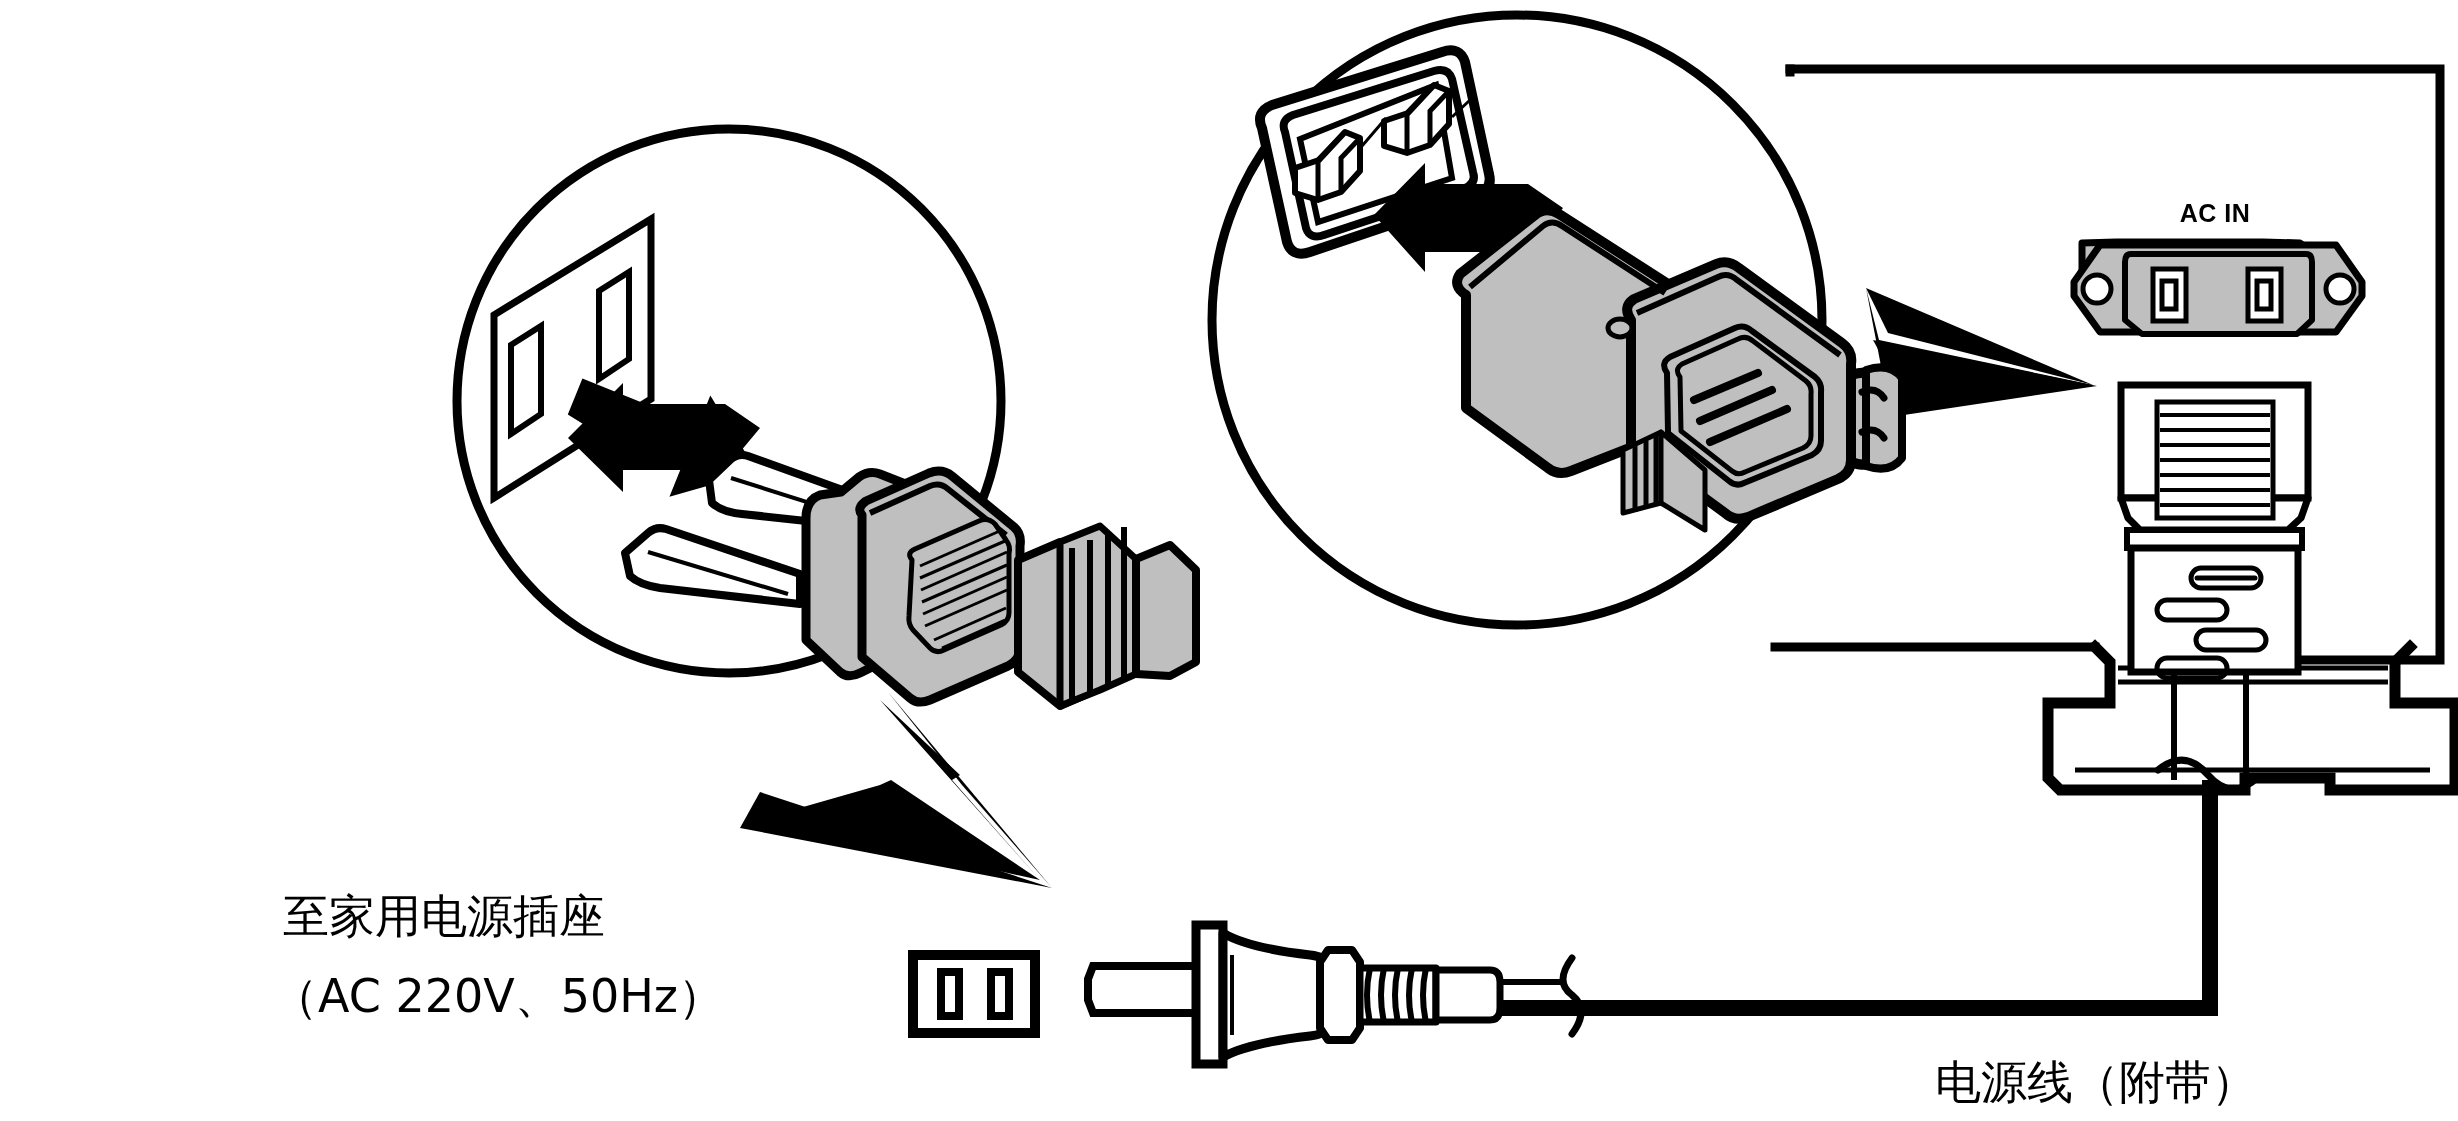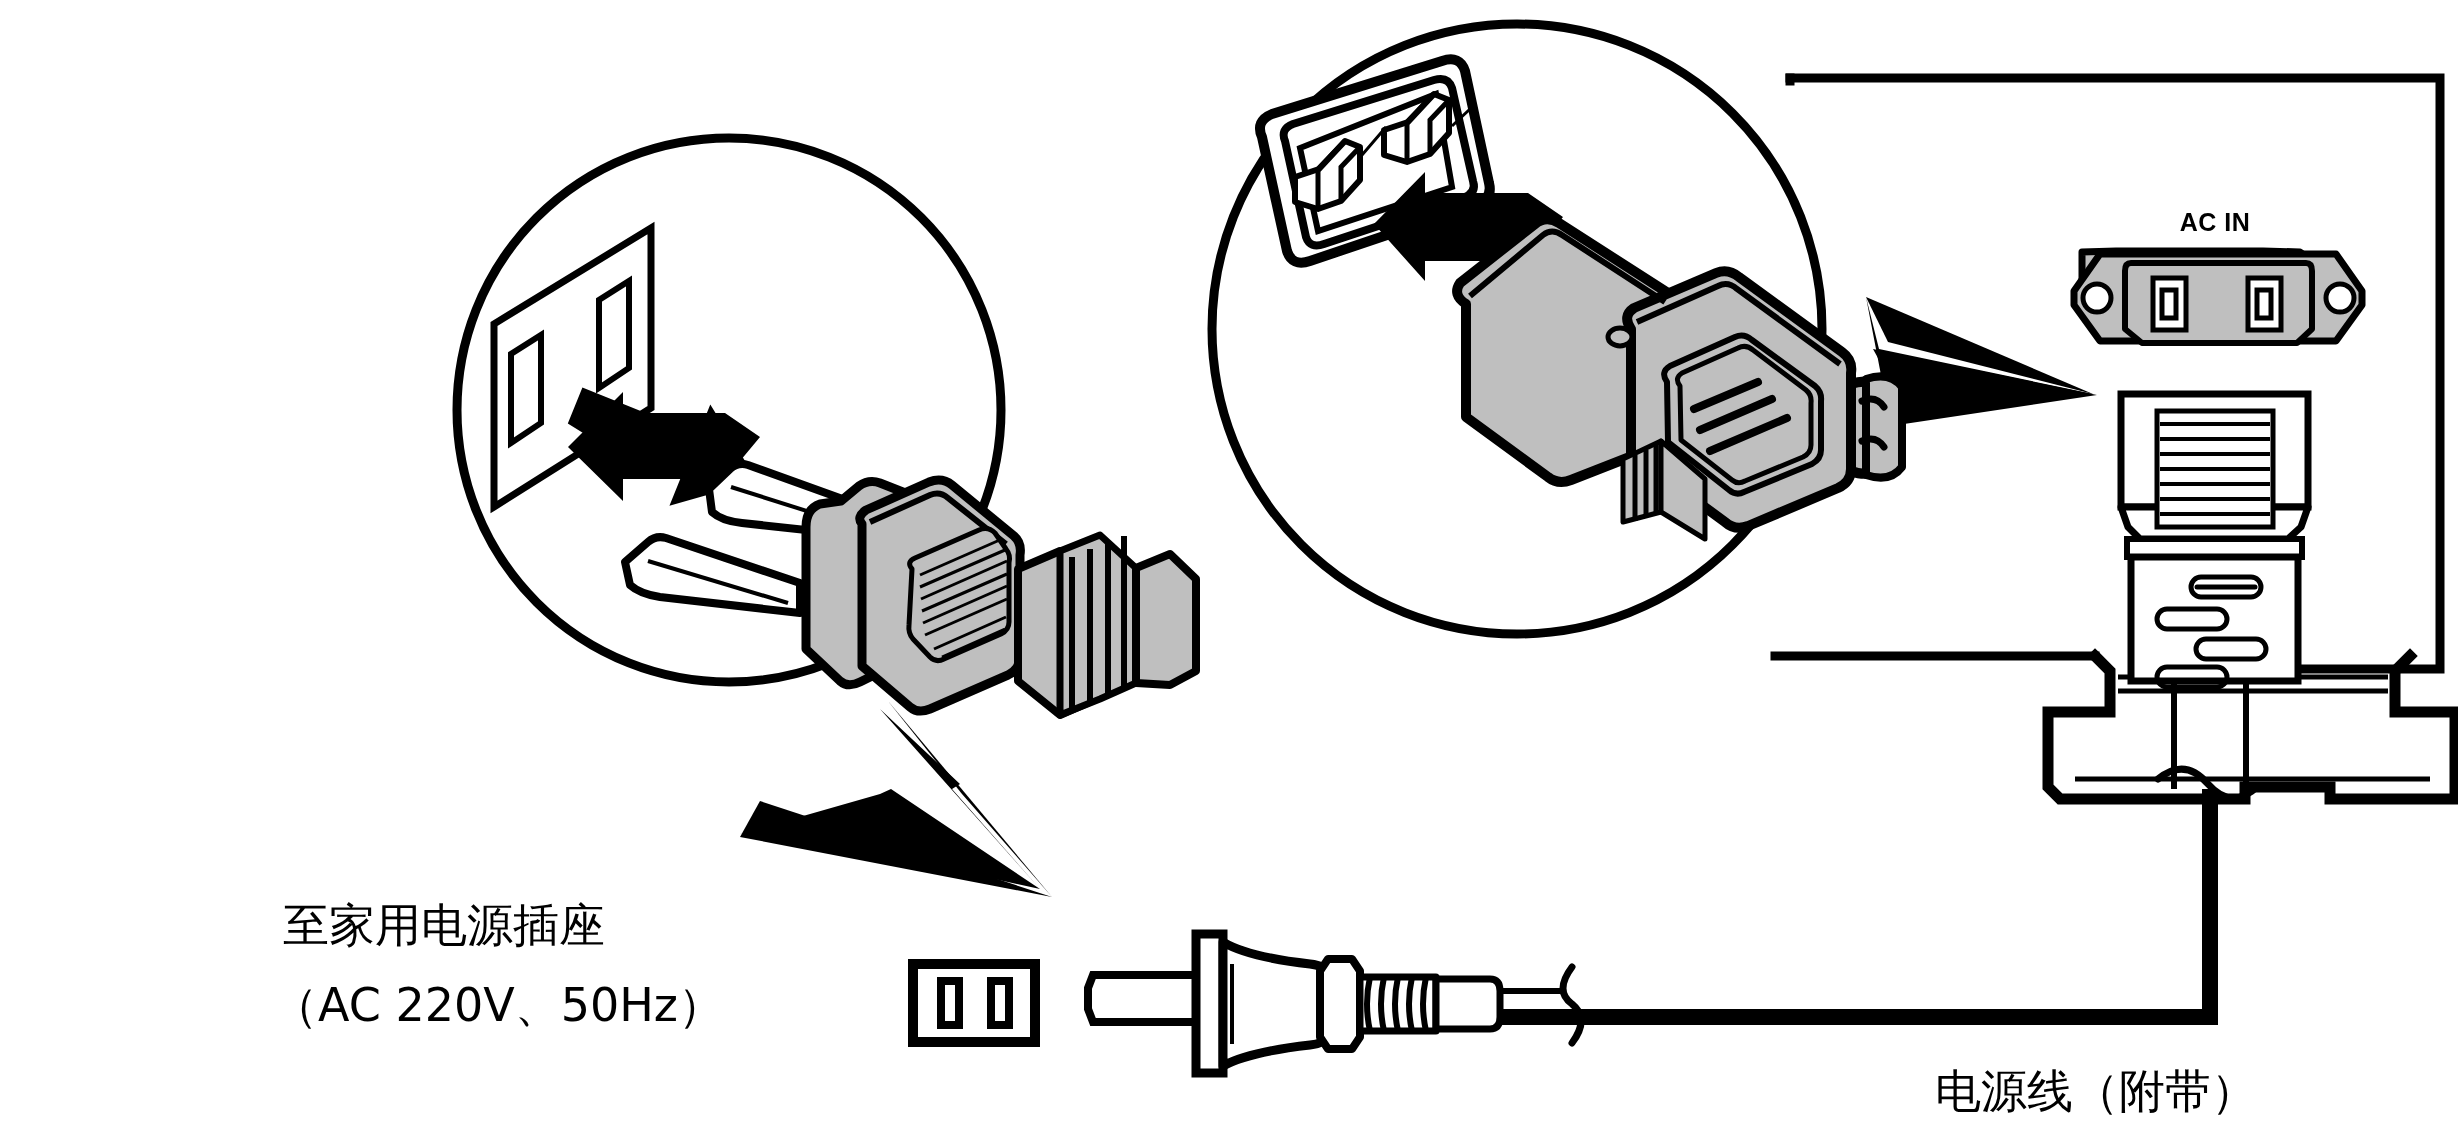--- a/index.html
+++ b/index.html
@@ -9,21 +9,21 @@
   }
   body {
     width: 2458px;
     height: 1121px;
     position: relative;
     font-family: "Liberation Sans", sans-serif;
     overflow: hidden;
   }
   #diagram-root {
     position: absolute;
-    left: 0; top: 9px;
+    left: 0; top: 0;
     width: 2458px;
     height: 849px;
   }
   svg.diagram {
     display: block;
     width: 2458px;
     height: 1121px;
   }
   .ink { fill: none; stroke: #000000; }
   .fill-black { fill: #000000; stroke: none; }

